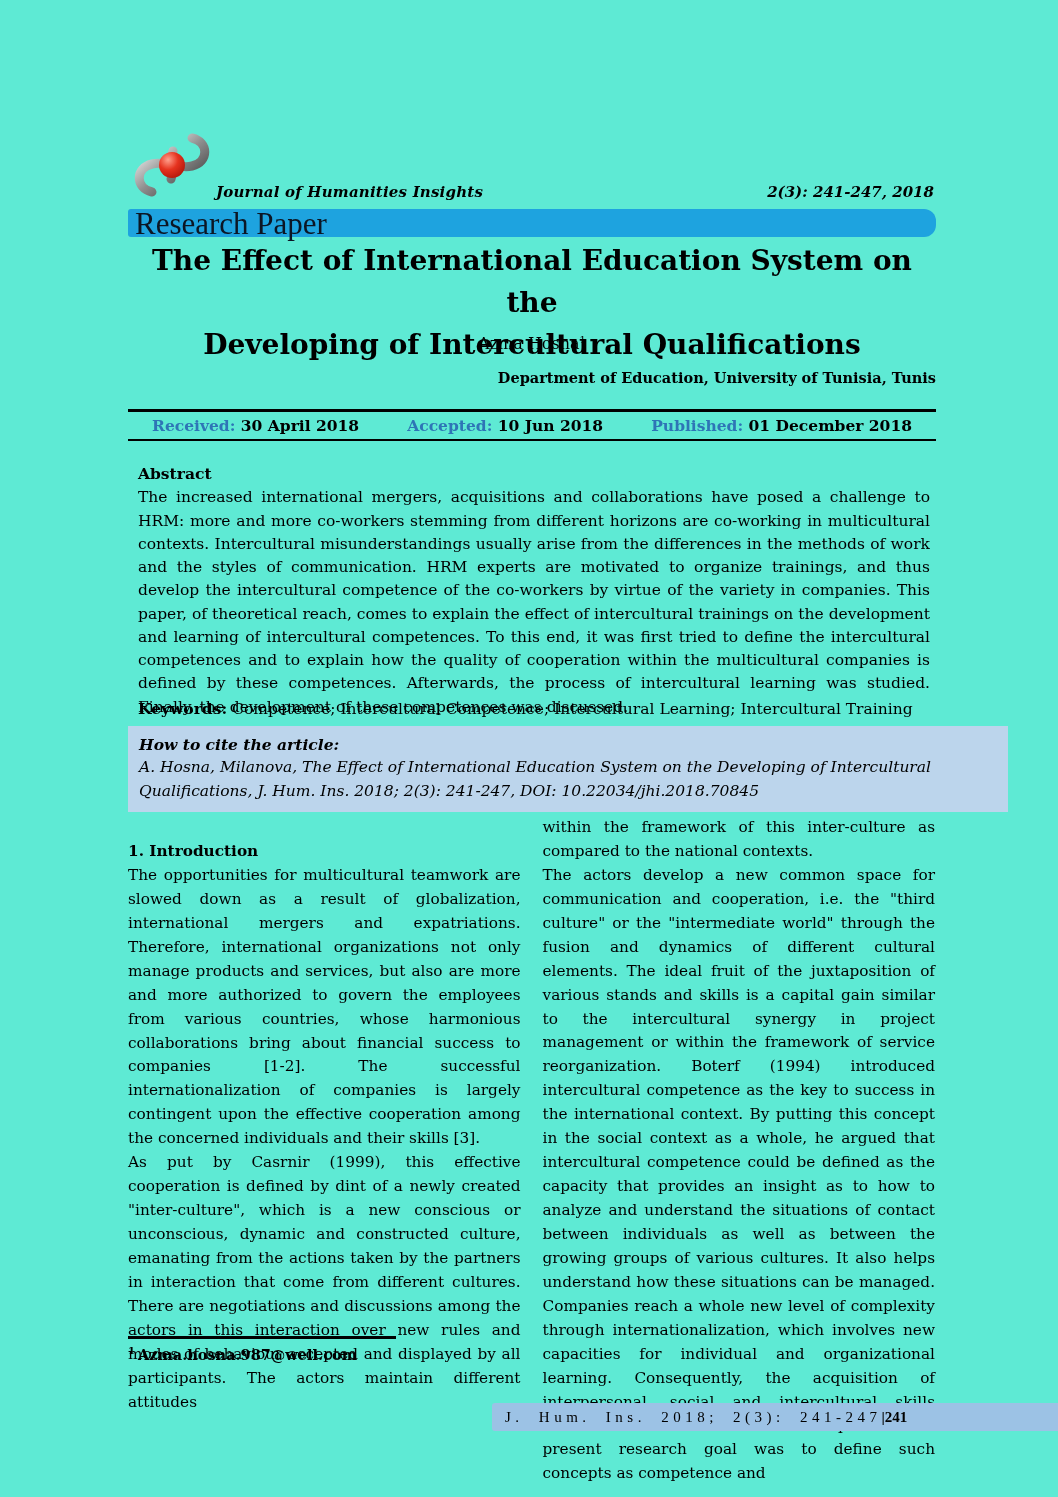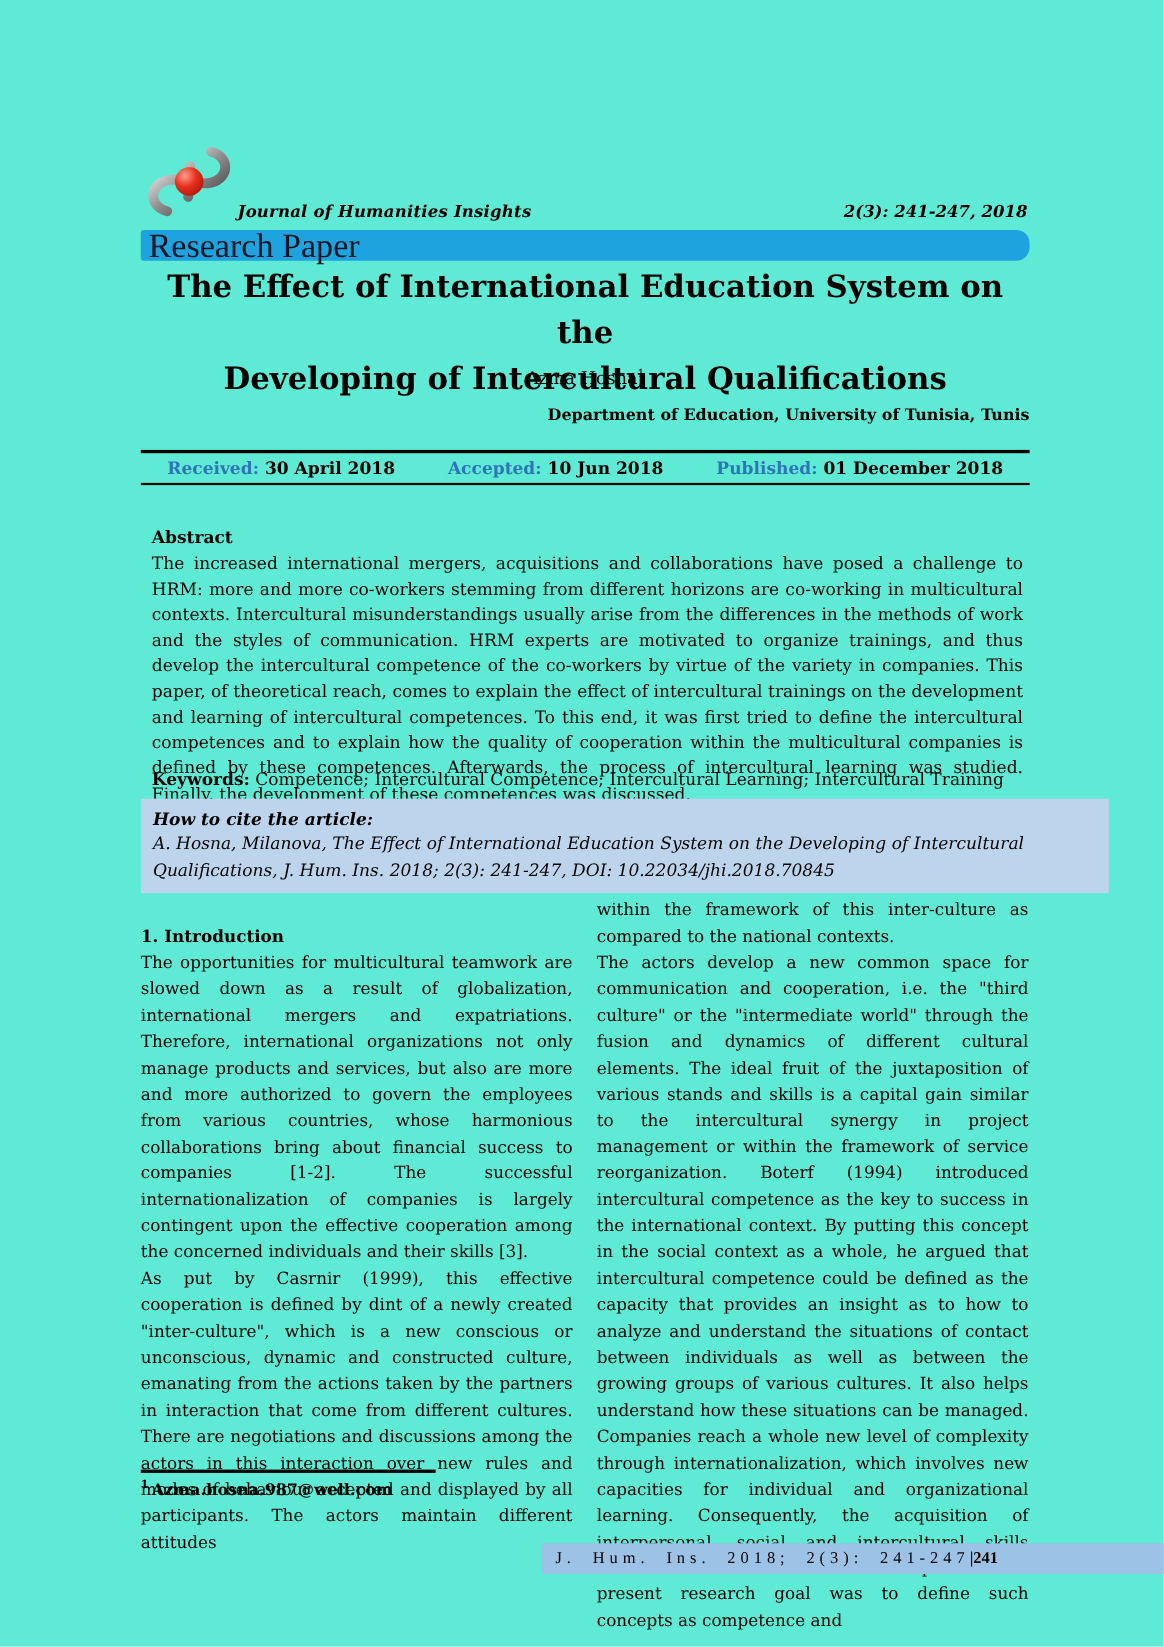--- a/index.html
+++ b/index.html
@@ -50,21 +50,21 @@
     border-top:3px solid #000;border-bottom:2px solid #000;
     display:flex;align-items:center;justify-content:space-around;
     font-size:15.5px;font-weight:bold;
   }
   .date-label{color:#2E75B6;}
   
   .abstract-block{
     position:absolute;left:138px;top:461px;width:792px;
     font-size:15.5px;line-height:1.5;text-align:justify;
   }
-  .abstract-heading{font-weight:bold;margin:16px 0 1px 0;}
+  .abstract-heading{font-weight:bold;margin:1px 0 1px 0;}
   .abstract-text{margin:0;}
   .keywords{
     position:absolute;left:138px;top:699px;width:792px;font-size:15.5px;
   }
   .keywords-label{font-weight:bold;margin-top:12px;}
   
   .citebox{
     position:absolute;left:128px;top:726px;width:880px;box-sizing:border-box;
     padding:7px 11px 9px 11px;
     font-style:italic;font-size:15.5px;line-height:1.5;

